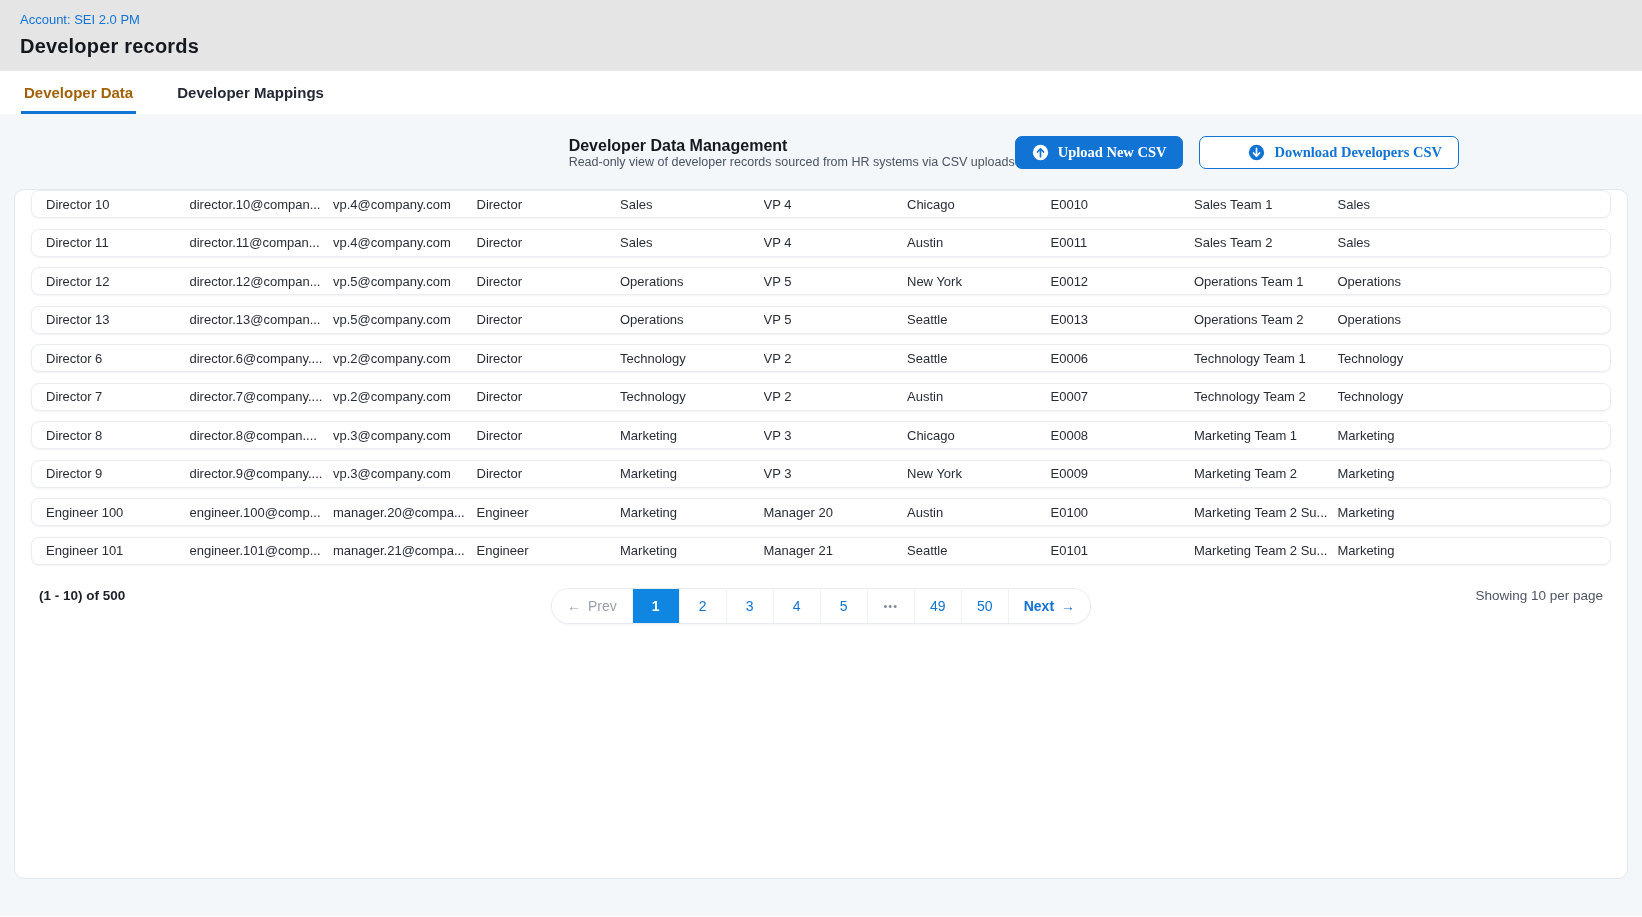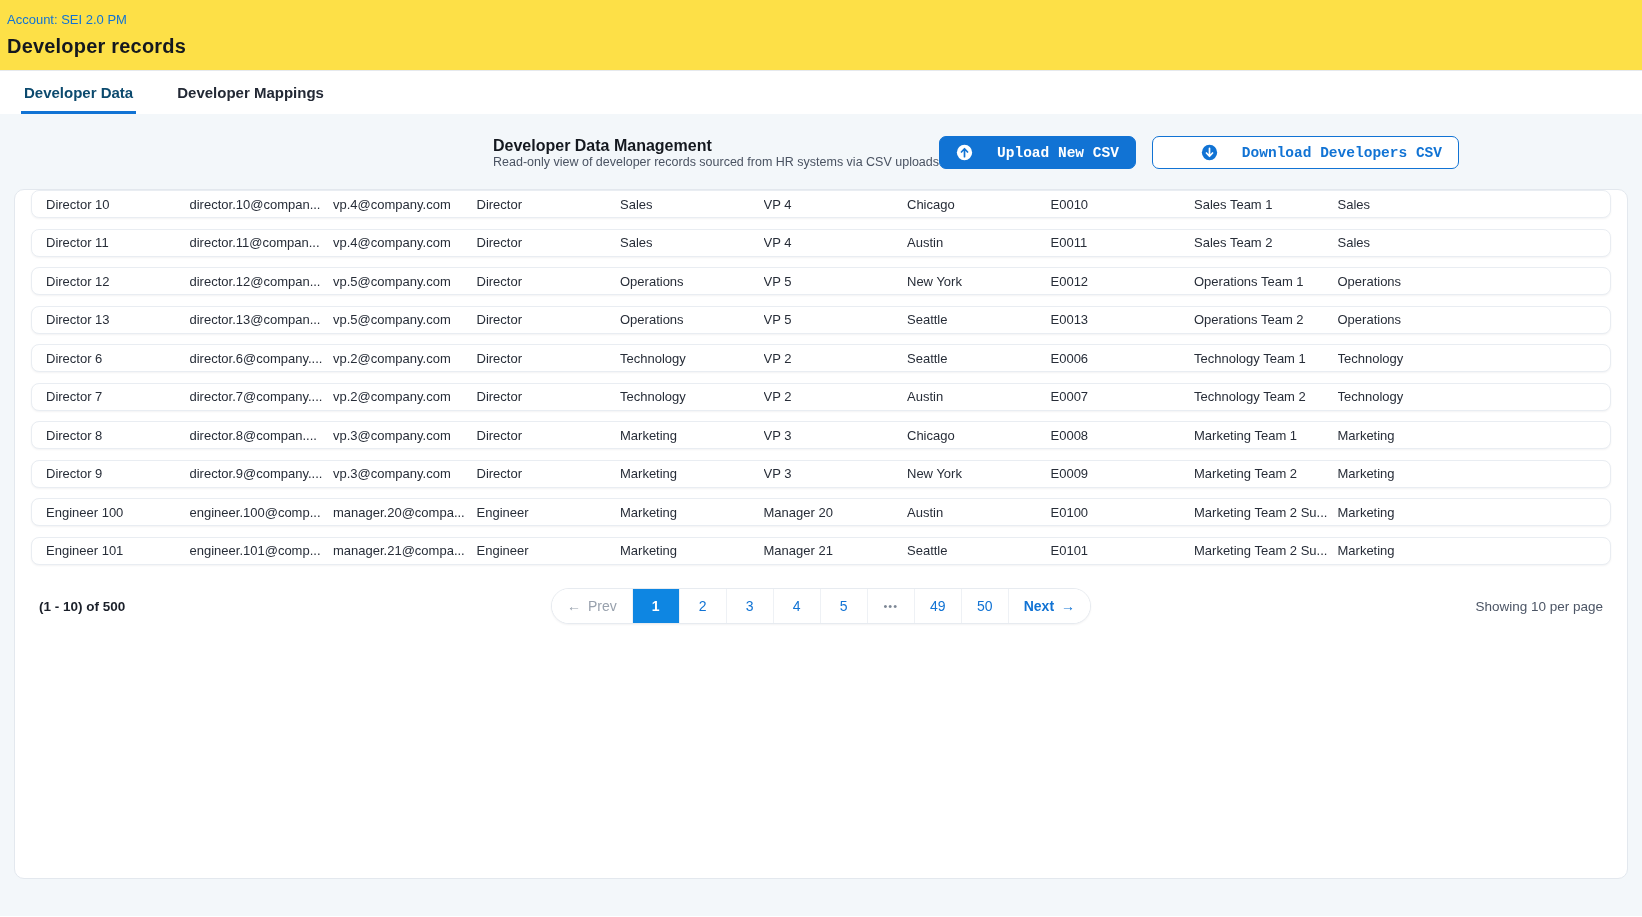--- a/index.html
+++ b/index.html
@@ -4,48 +4,48 @@
 <style>
   * { box-sizing: border-box; margin: 0; padding: 0; }
   html,body { width: 1642px; height: 917px; }
   body {
     font-family: "Liberation Sans", sans-serif;
     background: #ffffff;
     color: #1f2430;
     overflow: hidden;
   }
   
-  .topbar { padding: 10px 7px 12px; background: #fde047; }
+  .topbar { padding: 10px 20px 12px; background: #e5e5e5; }
   .account-link {
     display: inline-block; font-size: 13px; color: #1173d4;
     text-decoration: none; cursor: pointer;
   }
   .page-title { font-size: 20px; font-weight: 700; color: #14181f; margin-top: 7px; letter-spacing: .2px; }
   
   .tabbar {
     display: flex; gap: 38px; padding: 0 21px;
     border-top: 1px solid #e6e9ed; background: #ffffff;
   }
   .tab {
     padding: 13px 3px 10px; font-size: 15px; font-weight: 700;
     color: #232935; border-bottom: 3px solid transparent; cursor: pointer;
   }
-  .tab.active { color: #0c4a6e; border-bottom-color: #1173d4; }
+  .tab.active { color: #a16207; border-bottom-color: #1173d4; }
   
   .content { background: #f3f7fa; padding: 22px 14px 0; height: 802px; }
   .section-header {
     display: flex; justify-content: flex-end; align-items: center;
     padding: 0 169px 20px 0;
   }
   .section-title { font-size: 16px; font-weight: 700; color: #14181f; }
   .section-subtitle { font-size: 12.5px; color: #4a5362; }
   .section-actions { display: flex; gap: 16px; }
   .btn {
-    display: inline-flex; align-items: center; gap: 24px;
-    font-family: Liberation Mono, monospace;
+    display: inline-flex; align-items: center; gap: 9px;
+    font-family: Liberation Serif, serif;
     font-size: 14.5px; font-weight: 700; border-radius: 7px;
     padding: 7px 16px; height: 33px; cursor: pointer;
   }
   .btn .ico { display: inline-flex; }
   .btn-primary { background: #1173d4; color: #ffffff; border: 1px solid #1173d4; }
   .btn-secondary { background: #ffffff; color: #1173d4; border: 1.5px solid #1173d4; padding-left: 48px; }
   
   .table-card {
     background: #ffffff; border: 1px solid #e3e8ee; border-radius: 10px;
     height: 690px; overflow: hidden;
@@ -62,21 +62,21 @@
     align-items: center;
     margin: 0 16px 10.5px; padding: 0 14px; height: 28px;
     background: #ffffff; border: 1px solid #e9edf2; border-radius: 8px;
     box-shadow: 0 1px 2px rgba(16,24,40,.05);
   }
   .cell {
     font-size: 13px; color: #272d38; white-space: nowrap;
     overflow: hidden; padding-right: 10px;
   }
   
-  .table-footer { display: flex; align-items: center; padding: 13px 24px 0; }
+  .table-footer { display: flex; padding: 13px 24px 0; }
   .range-text { flex: 1; font-size: 13.5px; font-weight: 600; color: #1b202a; }
   .per-page { flex: 1; text-align: right; font-size: 13.5px; color: #4c5565; }
   .pager {
     display: flex; align-items: stretch; background: #ffffff;
     border: 1px solid #e7ebf0; border-radius: 19px; overflow: hidden;
     box-shadow: 0 1px 2px rgba(16,24,40,.05); height: 36px;
   }
   .pager-cell {
     min-width: 47px; padding: 0 6px; display: flex; align-items: center; justify-content: center;
     gap: 7px; font-size: 14px; color: #1173d4; cursor: pointer;

